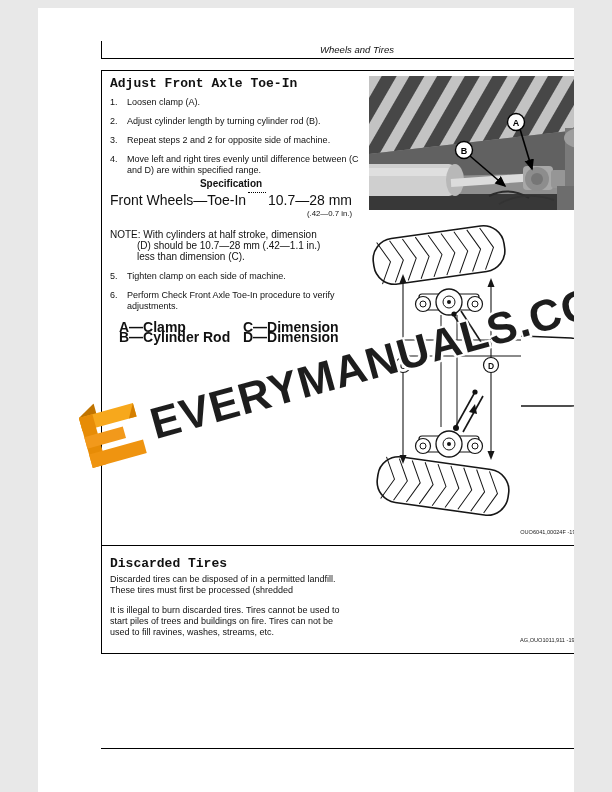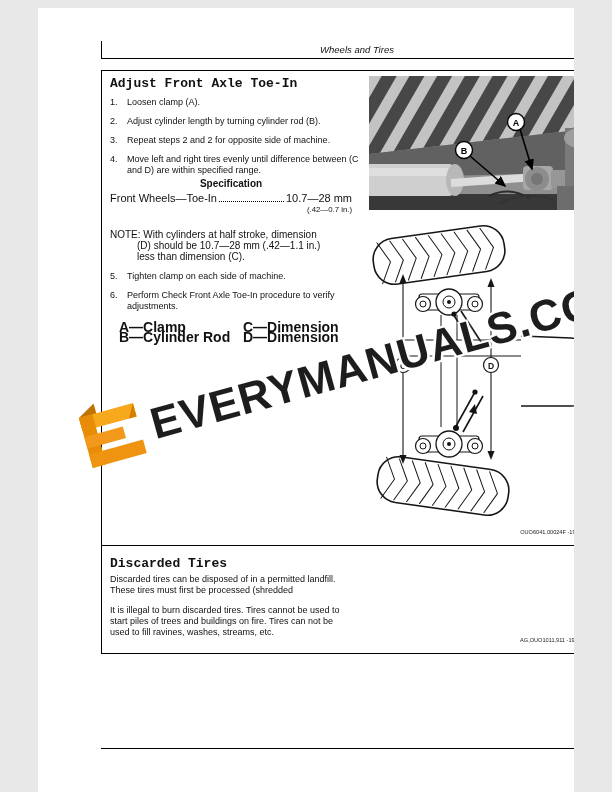--- a/index.html
+++ b/index.html
@@ -9,21 +9,21 @@
   }
   .abs{position:absolute;}
   .rule{background:#000;}
   .hdr-title{font-style:italic;font-size:9.5px;text-align:center;}
   .content-box{border:1px solid #000;box-sizing:border-box;}
   .sec-title{font-weight:bold;font-size:13px;font-family:Liberation Mono, monospace;}
   .step{display:flex;margin-bottom:8px;font-size:9px;line-height:11px;}
   .step-num{width:17px;flex:0 0 17px;}
   .step-text{flex:1;}
   .spec-head{font-weight:bold;font-size:10px;text-align:center;margin-bottom:3px;}
-  .spec-line{display:flex;align-items:flex-end;font-size:11px;}
+  .spec-line{display:flex;align-items:flex-start;font-size:14px;}
   .spec-leader{flex:1;border-bottom:1px dotted #000;margin:0 2px 2px 2px;}
   .spec-alt{font-size:7.8px;text-align:right;margin-top:1px;}
   .note{font-size:10px;line-height:11px;white-space:pre-line;
         padding-left:27px;text-indent:-27px;}
   .legend{display:grid;grid-template-columns:124px 1fr;font-size:14px;font-weight:bold;line-height:10px;}
   .vcap{writing-mode:vertical-rl;transform:rotate(180deg);font-size:5.5px;color:#222;
         letter-spacing:.3px;display:flex;align-items:flex-start;}
   .doccode{font-size:5.6px;color:#222;text-align:right;}
   .para{font-size:9px;line-height:11px;margin:0 0 9px 0;}
   .footer-page{font-weight:bold;font-size:16px;text-align:right;font-style:italic;}

